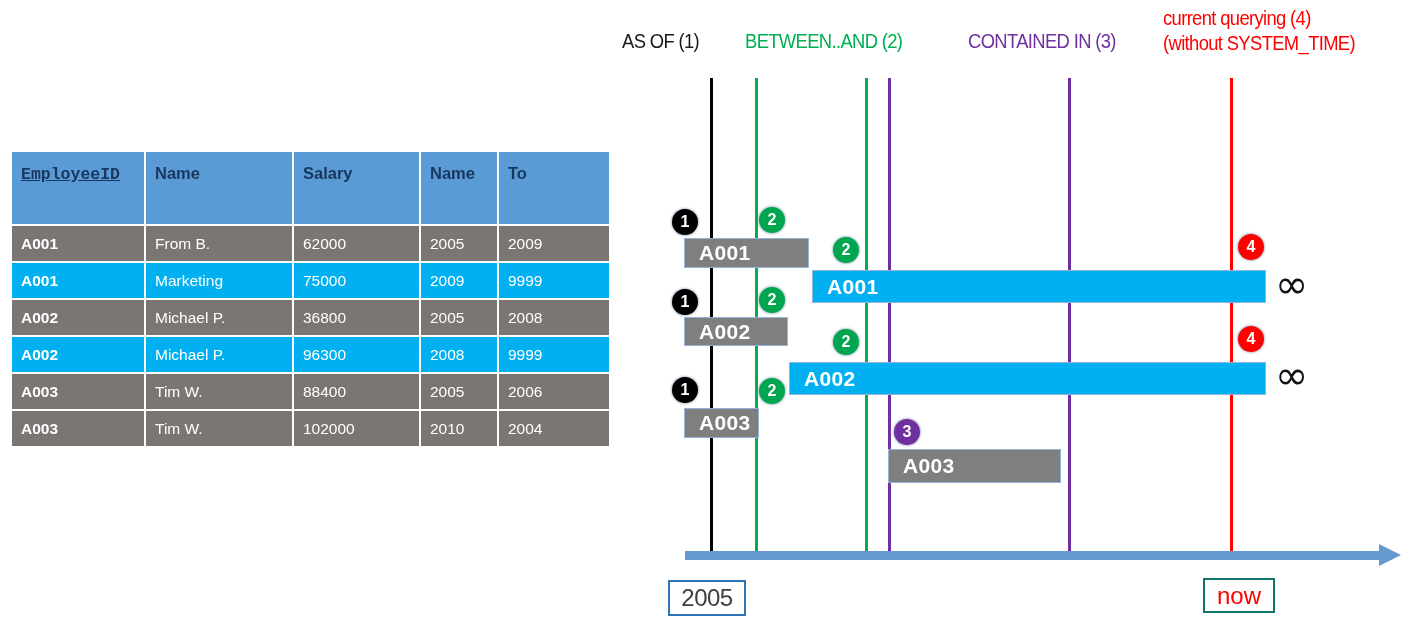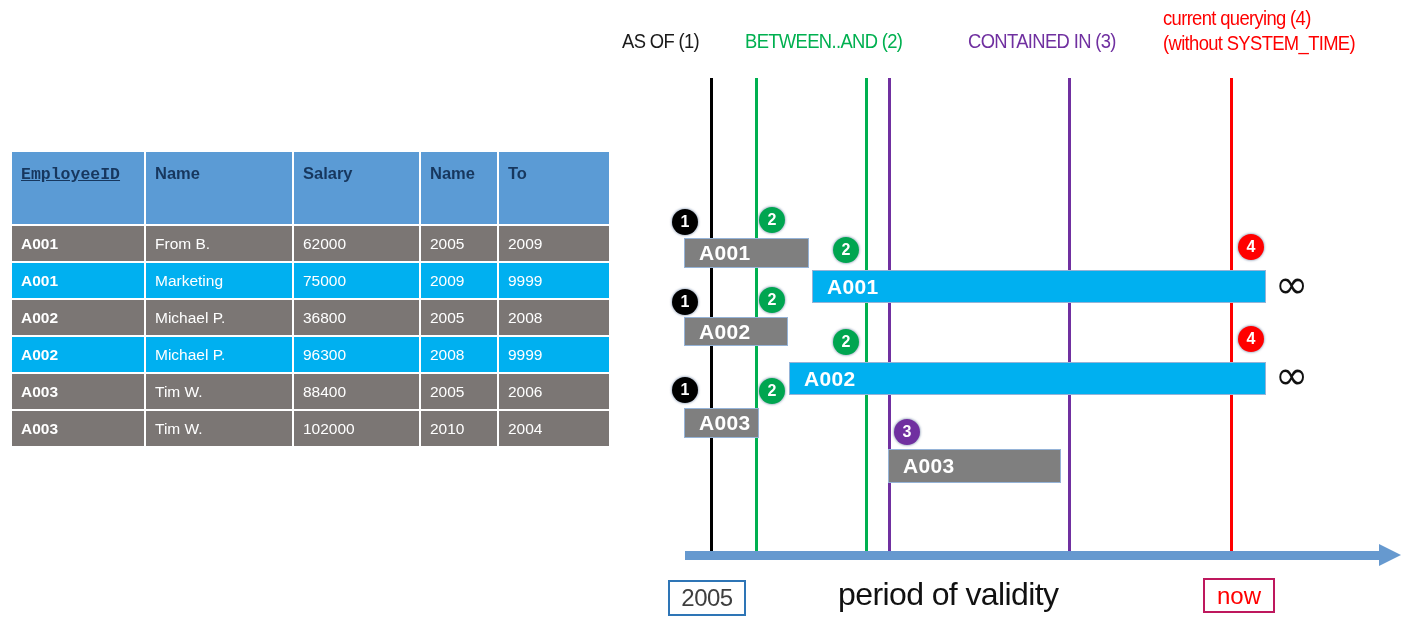--- a/index.html
+++ b/index.html
@@ -186,21 +186,21 @@
     color: #3f3f3f;
     font-size: 24px;
     display: flex; align-items: center; justify-content: center;
     box-sizing: border-box;
     letter-spacing: -0.5px;
   }
   #box-now {
     position: absolute;
     left: 1203px; top: 578px;
     width: 72px; height: 35px;
-    border: 2px solid #be185d;
+    border: 2px solid #0f766e;
     color: #ff0000;
     font-size: 24px;
     display: flex; align-items: center; justify-content: center;
     box-sizing: border-box;
   }
   #axis-title {
     position: absolute;
     left: 838px; top: 576px;
     font-size: 32px;
     color: #111111;
@@ -309,16 +309,15 @@
   <div class="marker m-red" id="mk-4a">4</div>
   <div class="marker m-red" id="mk-4b">4</div>
 
   <div class="infinity" id="inf-1">∞</div>
   <div class="infinity" id="inf-2">∞</div>
 
   <div id="axis-line"></div>
   <div id="axis-arrow"></div>
 
   <div id="box-2005">2005</div>
-  <div id="axis-title">period of validity</div>
   <div id="box-now">now</div>
 
 </div>
 
 </body></html>

